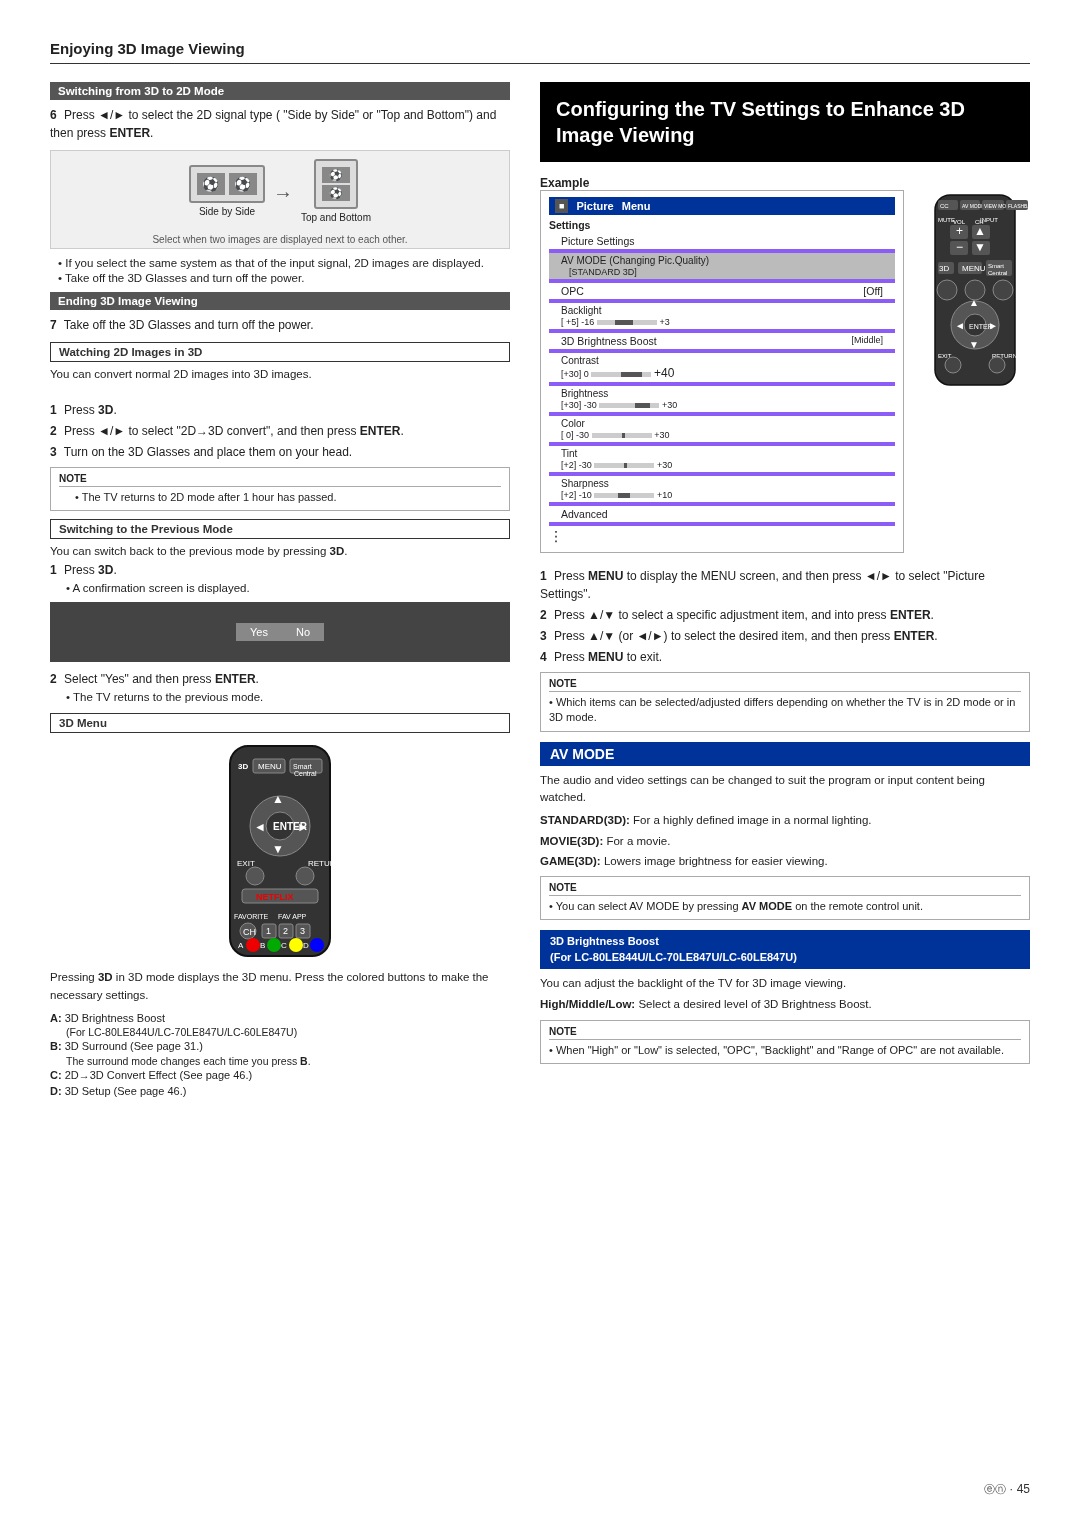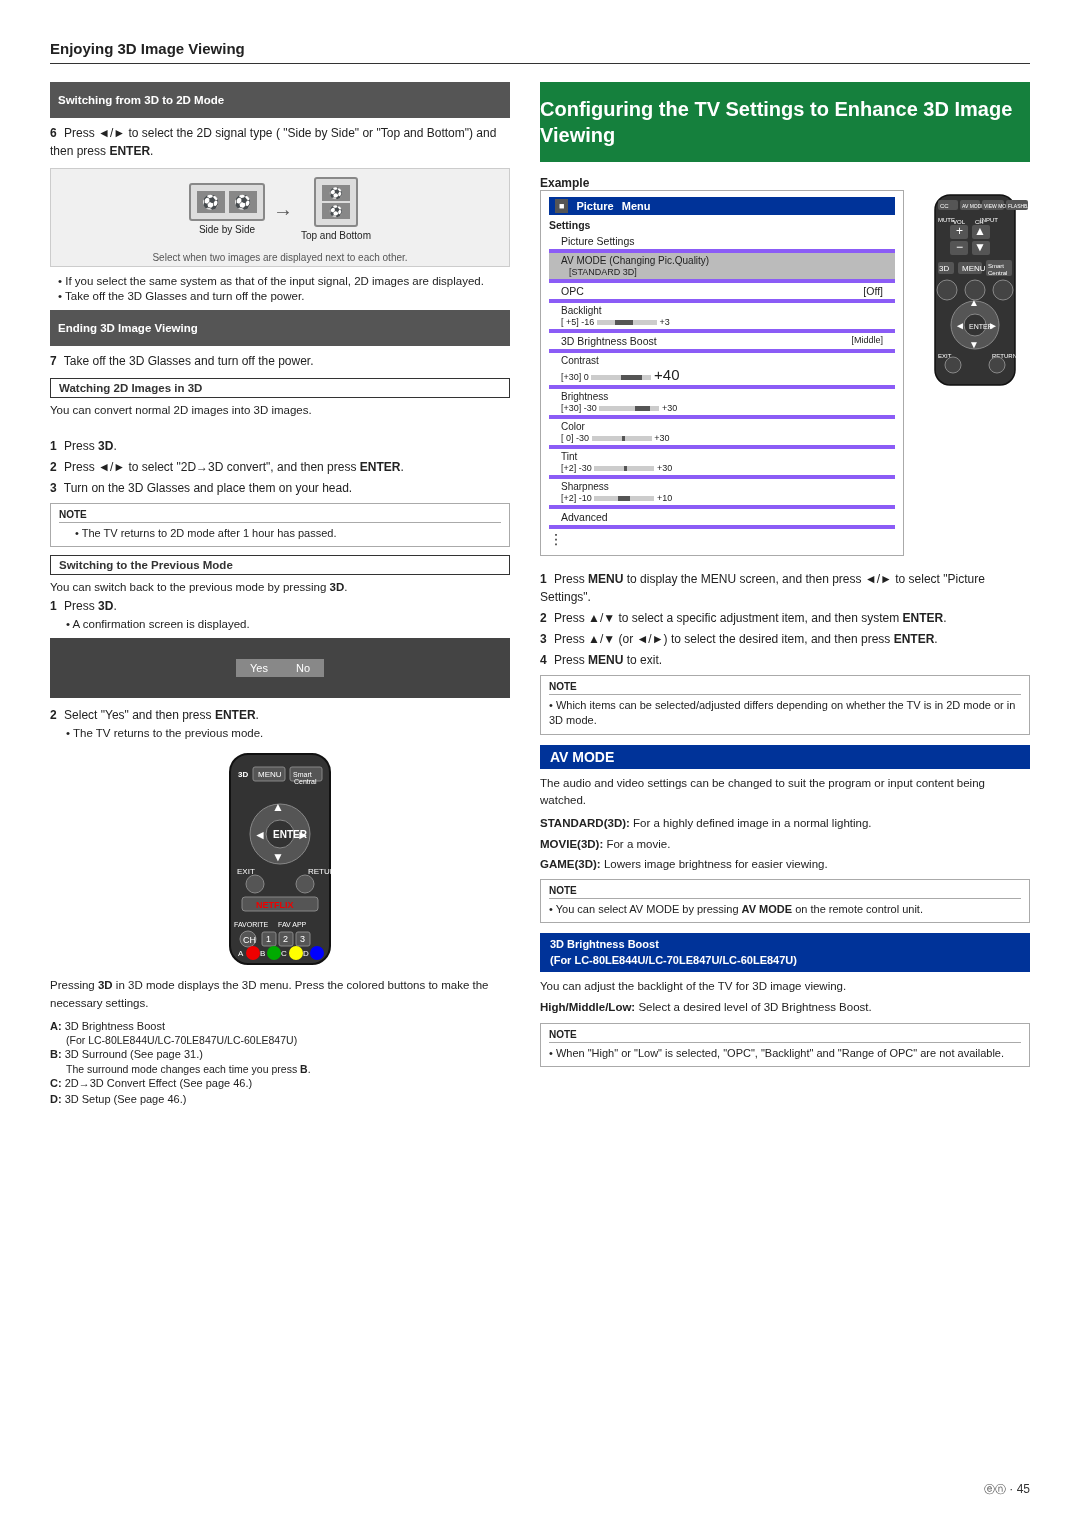--- a/index.html
+++ b/index.html
@@ -29,21 +29,21 @@
       max-width: 460px;
     }
     .right-col {
       flex: 1;
     }
     .subsection-header {
       background: #555;
       color: #fff;
       font-weight: bold;
       font-size: 11.5px;
-      padding: 12px 8px;
+      padding: 3px 8px;
       margin-bottom: 6px;
     }
     .subsection-header-outline {
       border: 1.5px solid #333;
       color: #333;
       font-weight: bold;
       font-size: 11.5px;
       padding: 3px 8px;
       margin-bottom: 6px;
     }
@@ -119,25 +119,25 @@
       font-size: 12px;
     }
     .dialog-btn {
       background: #888;
       color: #fff;
       padding: 3px 14px;
       font-size: 11px;
     }
     
     .right-title {
-      background: #15803d;
+      background: #000000;
       color: #fff;
       font-size: 20px;
       font-weight: bold;
-      padding: 14px 0;
+      padding: 14px 16px;
       line-height: 1.3;
       margin-bottom: 14px;
     }
     .example-label {
       font-weight: bold;
       font-size: 12px;
       margin-bottom: 0;
     }
     .menu-remote-row {
       display: flex;
@@ -296,20 +296,21 @@
         <div class="step-line">
           <span class="step-num">2</span>
           <span>Select "Yes" and then press </span><span class="bold">ENTER</span>.
         </div>
         <div class="indent" style="font-size:11.5px;">
           • <span>The TV returns to the previous mode.</span>
         </div>
       </div>
 
       <div style="margin-top:10px;">
+        <div class="subsection-header-outline">3D Menu</div>
 
         <div class="remote-area">
           <svg width="160" height="220" viewBox="0 0 160 220">
 
             <rect x="30" y="5" width="100" height="210" rx="18" ry="18" fill="#333" stroke="#111" stroke-width="2"></rect>
 
             <text x="38" y="28" fill="white" font-size="8" font-weight="bold">3D</text>
             <rect x="53" y="18" width="32" height="14" rx="2" fill="#555" stroke="#888" stroke-width="1"></rect>
             <text x="58" y="28" fill="white" font-size="8">MENU</text>
             <rect x="90" y="18" width="32" height="14" rx="2" fill="#555" stroke="#888" stroke-width="1"></rect>
@@ -402,21 +403,21 @@
           <div class="menu-item" style="display:flex; justify-content:space-between;">
               <span>3D Brightness Boost</span>
               <span style="font-size:9px;">[Middle]</span>
             </div>
           <div class="menu-item" style="font-size:10px;">
             Contrast<br>
             <span style="font-size:9px;">[+30]  0 </span>
             <span style="display:inline-block; width:60px; height:5px; background:#ccc; position:relative; vertical-align:middle;">
               <span style="position:absolute; left:50%; top:0; width:35%; height:100%; background:#555;"></span>
             </span>
-            <span style="font-size:15px;"> +40</span>
+            <span style="font-size:12px;"> +40</span>
           </div>
           <div class="menu-item" style="font-size:10px;">
             Brightness<br>
             <span style="font-size:9px;">[+30]  -30 </span>
             <span style="display:inline-block; width:60px; height:5px; background:#ccc; position:relative; vertical-align:middle;">
               <span style="position:absolute; left:60%; top:0; width:25%; height:100%; background:#555;"></span>
             </span>
             <span style="font-size:9px;"> +30</span>
           </div>
           <div class="menu-item" style="font-size:10px;">
@@ -503,21 +504,21 @@
         </div>
       </div>
 
       <div>
         <div class="step-line">
           <span class="step-num">1</span>
           <span>Press </span><span class="bold">MENU</span><span> to display the MENU screen, and then press ◄/► to select "Picture Settings".</span>
         </div>
         <div class="step-line">
           <span class="step-num">2</span>
-          <span>Press ▲/▼ to select a specific adjustment item, and then system </span><span class="bold">ENTER</span><span>.</span>
+          <span>Press ▲/▼ to select a specific adjustment item, and into press </span><span class="bold">ENTER</span><span>.</span>
         </div>
         <div class="step-line">
           <span class="step-num">3</span>
           <span>Press ▲/▼ (or ◄/►) to select the desired item, and then press </span><span class="bold">ENTER</span><span>.</span>
         </div>
         <div class="step-line">
           <span class="step-num">4</span>
           <span>Press </span><span class="bold">MENU</span><span> to exit.</span>
         </div>
       </div>

